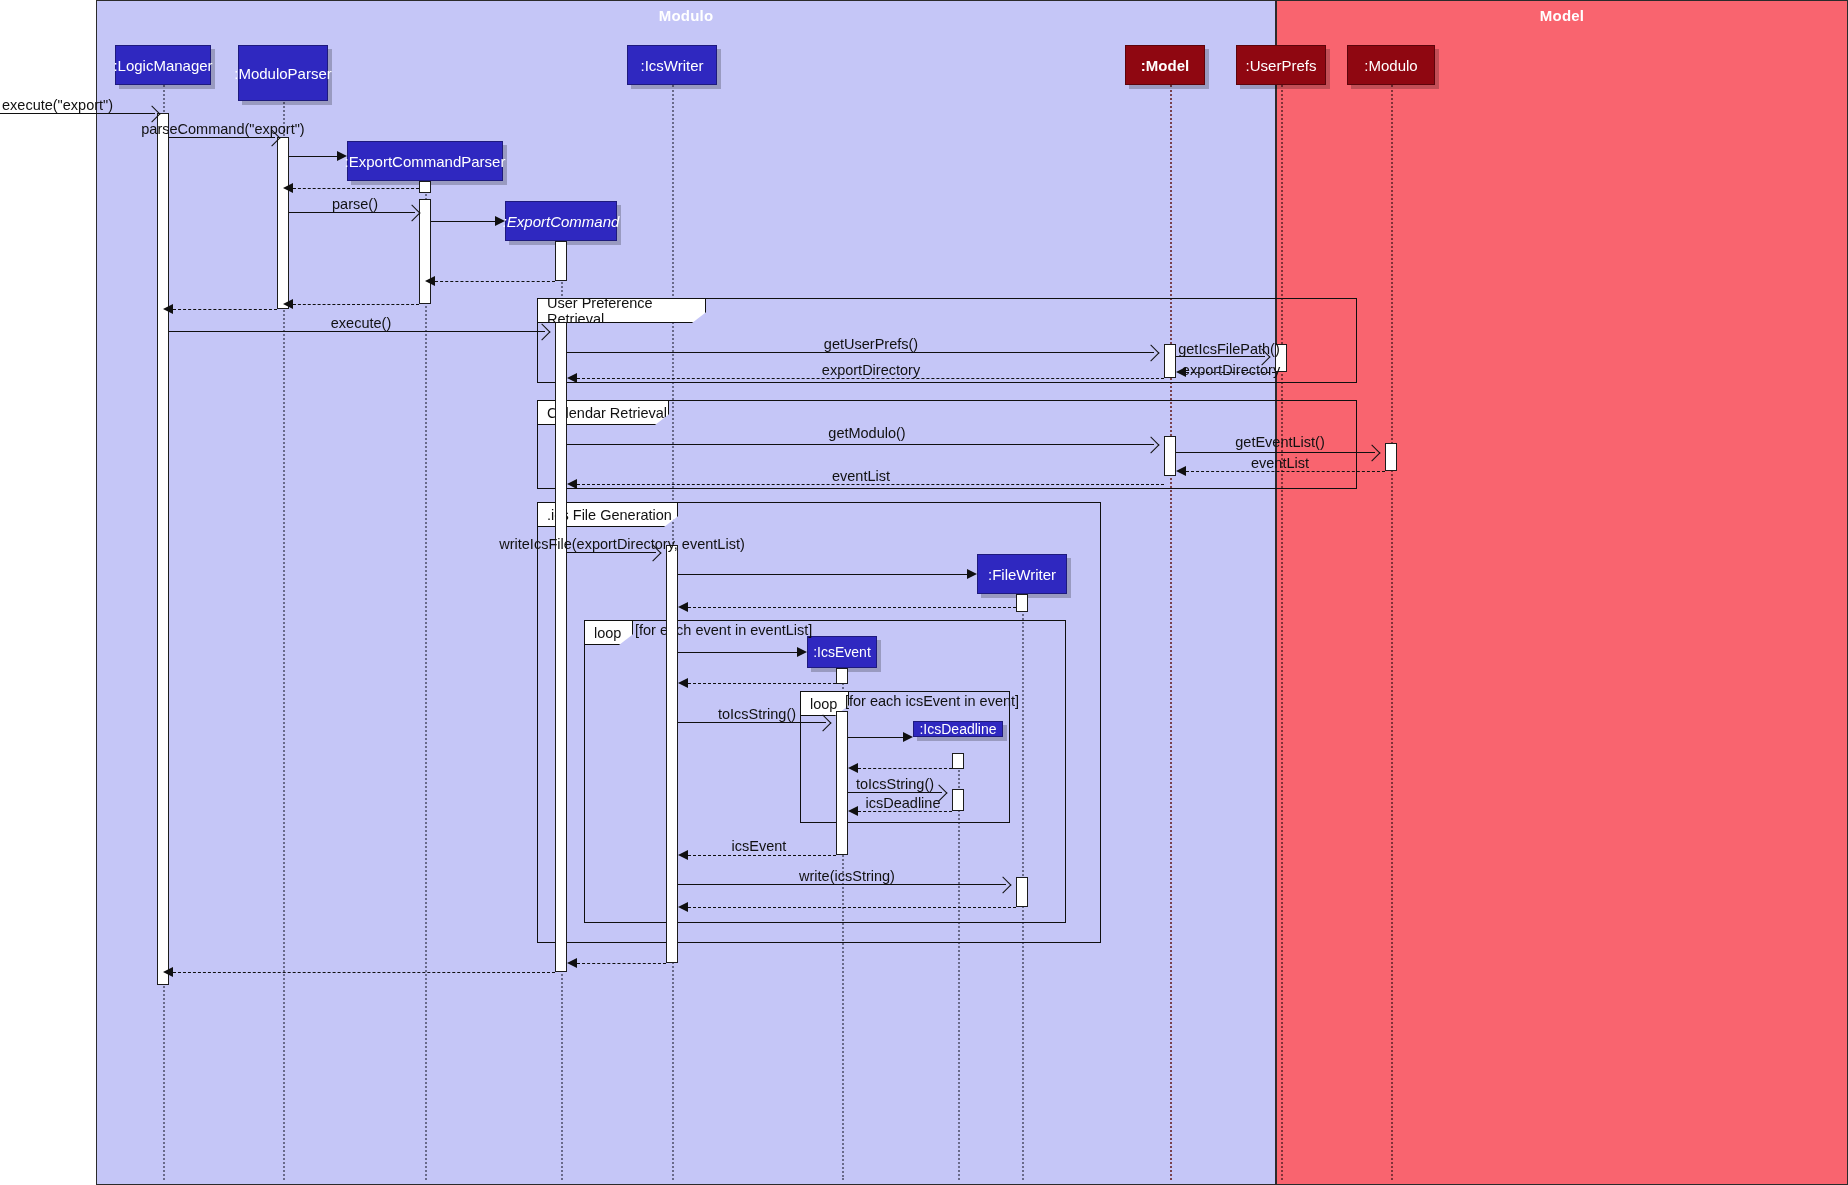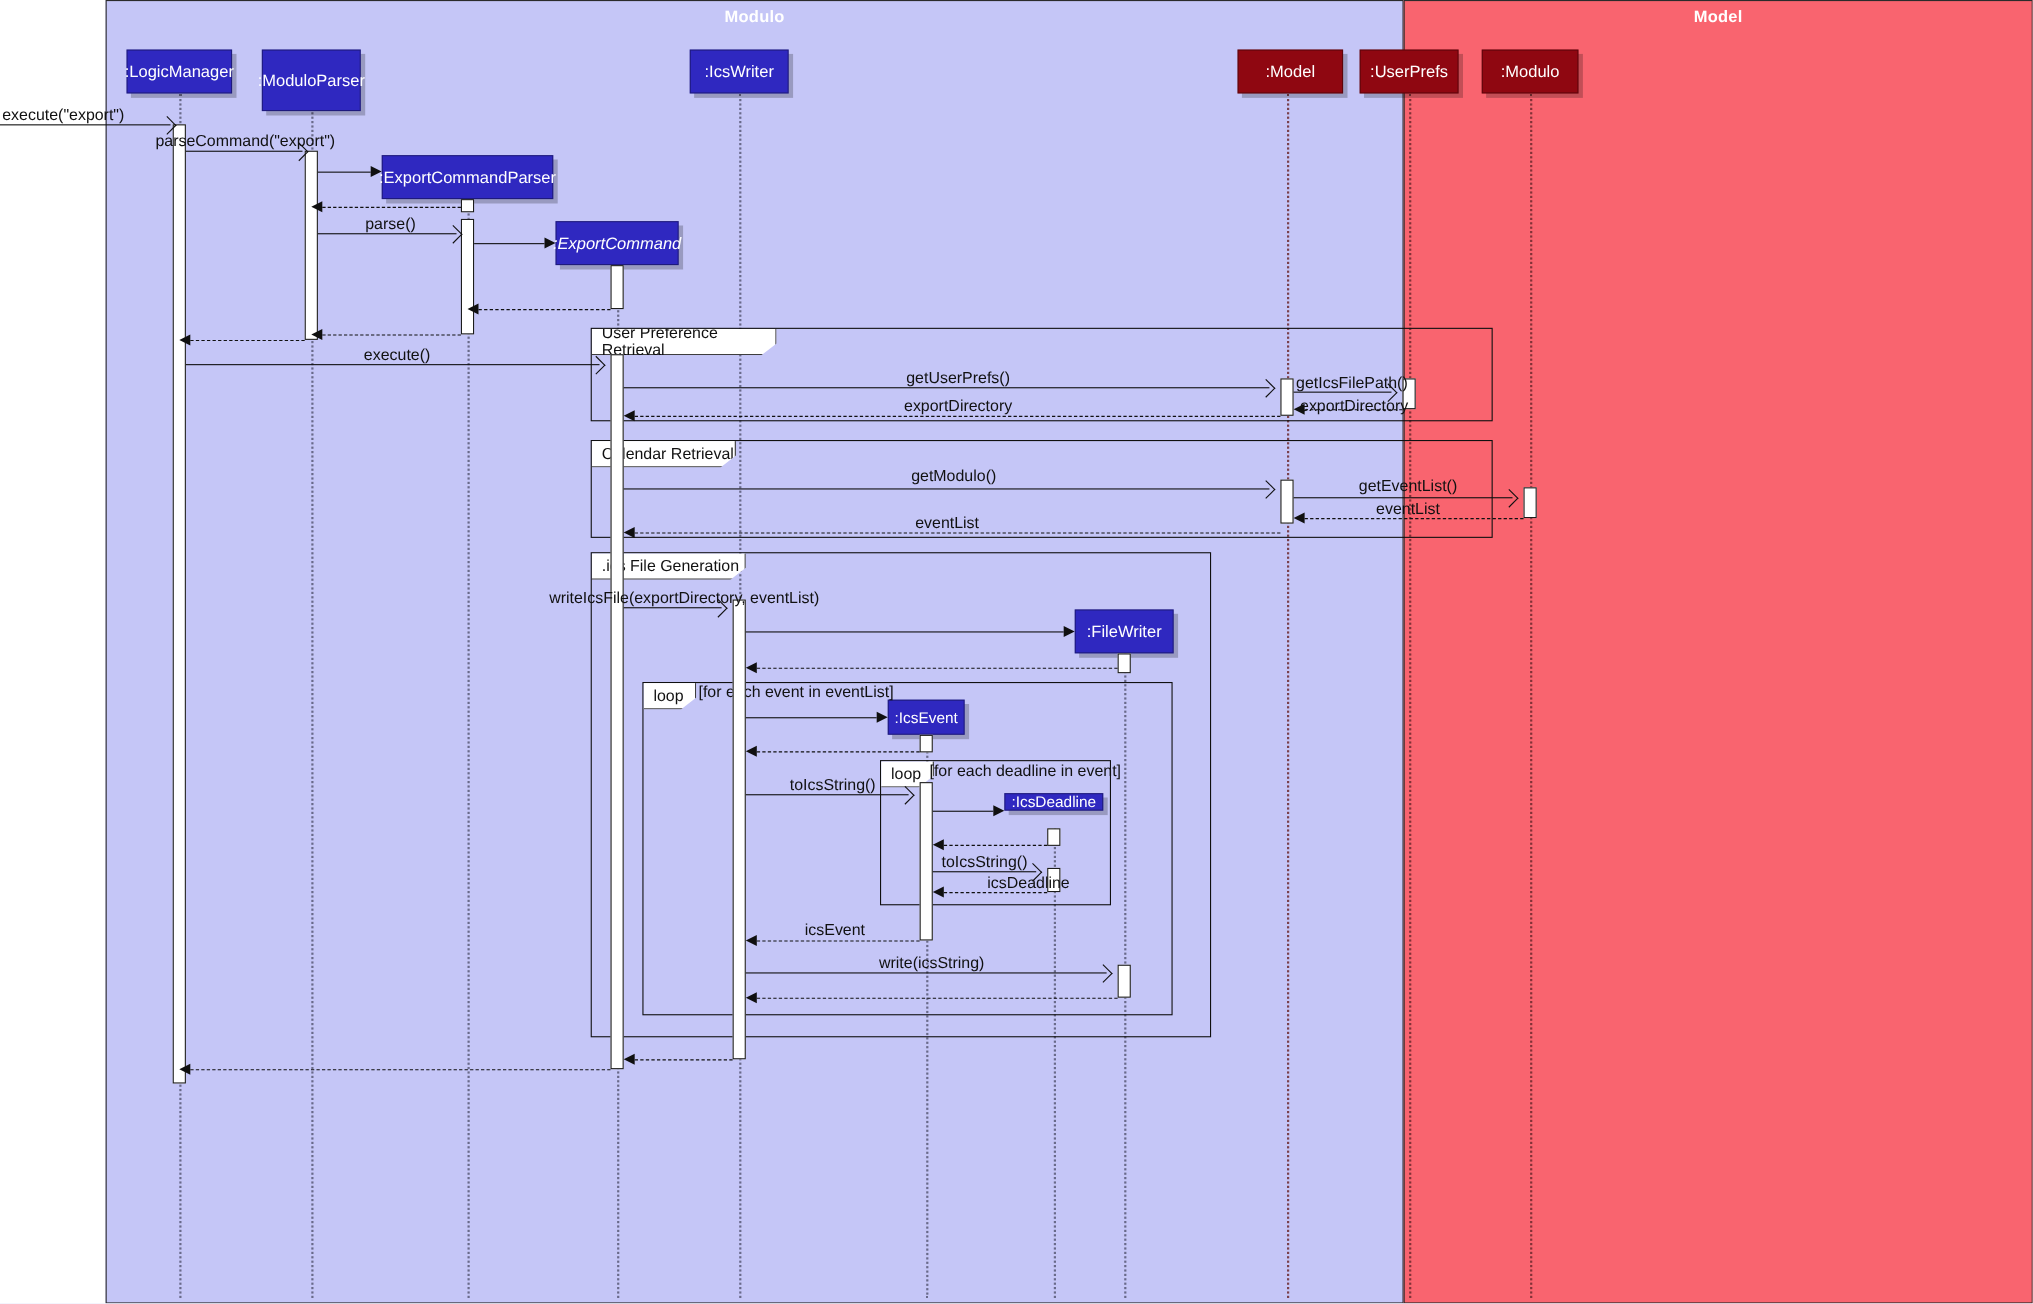--- a/index.html
+++ b/index.html
@@ -124,21 +124,21 @@
     </div>
   <div class="pbox blue" style="left:977px; top:554px; width:90px;  height:40px;">
       <span>:FileWriter</span>
     </div>
   <div class="pbox blue" style="left:807px; top:636px; width:70px;  height:32px;font-size:14px;">
       <span>:IcsEvent</span>
     </div>
   <div class="pbox blue" style="left:913px; top:721px; width:90px;  height:16px;font-size:14px;">
       <span>:IcsDeadline</span>
     </div>
-  <div class="pbox darkred" style="left:1125px;top:45px;  width:96px;  height:40px;">
+  <div class="pbox darkred" style="left:1125px;top:45px;  width:80px;  height:40px;font-weight:bold;">
       <span>:Model</span>
     </div>
   <div class="pbox darkred" style="left:1236px;top:45px;  width:90px;  height:40px;">
       <span>:UserPrefs</span>
     </div>
   <div class="pbox darkred" style="left:1347px;top:45px;  width:88px;  height:40px;">
       <span>:Modulo</span>
     </div>
 
   <div class="frag" style="left:537px;top:298px;width:820px;height:85px;"></div>
@@ -159,21 +159,21 @@
   <div class="frag" style="left:584px;top:620px;width:482px;height:303px;"></div>
   <div class="penta" style="left:585px;top:621px;width:48px;height:24px;">
     <span>loop</span>
   </div>
   <div class="guard" style="left:635px;top:622px;">[for each event in eventList]</div>
 
   <div class="frag" style="left:800px;top:691px;width:210px;height:132px;"></div>
   <div class="penta" style="left:801px;top:692px;width:48px;height:24px;">
     <span>loop</span>
   </div>
-  <div class="guard" style="left:845px;top:693px;">[for each deadline in event]</div>
+  <div class="guard" style="left:845px;top:693px;">[for each icsEvent in event]</div>
 
   <div class="act" style="left:157px; top:113px; width:12px; height:872px;"></div>
   <div class="act" style="left:277px; top:137px; width:12px; height:172px;"></div>
   <div class="act" style="left:419px; top:181px; width:12px; height:12px;"></div>
   <div class="act" style="left:419px; top:199px; width:12px; height:105px;"></div>
   <div class="act" style="left:555px; top:241px; width:12px; height:40px;"></div>
   <div class="act" style="left:555px; top:322px; width:12px; height:650px;"></div>
   <div class="act" style="left:666px; top:545px; width:12px; height:418px;"></div>
   <div class="act" style="left:1016px;top:594px; width:12px; height:18px;"></div>
   <div class="act" style="left:1016px;top:877px; width:12px; height:30px;"></div>
@@ -277,21 +277,21 @@
 
   <div class="msg ret" style="left:858px;top:768px;width:94px;"></div>
   <div class="arrowL" style="left:848px;top:763px;"></div>
 
   <div class="msg" style="left:848px;top:792px;width:94px;"></div>
   <div class="arrowR open" style="left:942px;top:792px;"></div>
   <div class="mlabel c" style="left:895px;top:777px;">toIcsString()</div>
 
   <div class="msg ret" style="left:858px;top:811px;width:94px;"></div>
   <div class="arrowL" style="left:848px;top:806px;"></div>
-  <div class="mlabel c" style="left:903px;top:796px;margin-left:32px;">icsDeadline</div>
+  <div class="mlabel c" style="left:903px;top:796px;">icsDeadline</div>
 
   <div class="msg ret" style="left:688px;top:855px;width:148px;"></div>
   <div class="arrowL" style="left:678px;top:850px;"></div>
   <div class="mlabel c" style="left:759px;top:839px;">icsEvent</div>
 
   <div class="msg" style="left:678px;top:884px;width:328px;"></div>
   <div class="arrowR open" style="left:1006px;top:884px;"></div>
   <div class="mlabel c" style="left:847px;top:869px;">write(icsString)</div>
 
   <div class="msg ret" style="left:688px;top:907px;width:328px;"></div>

